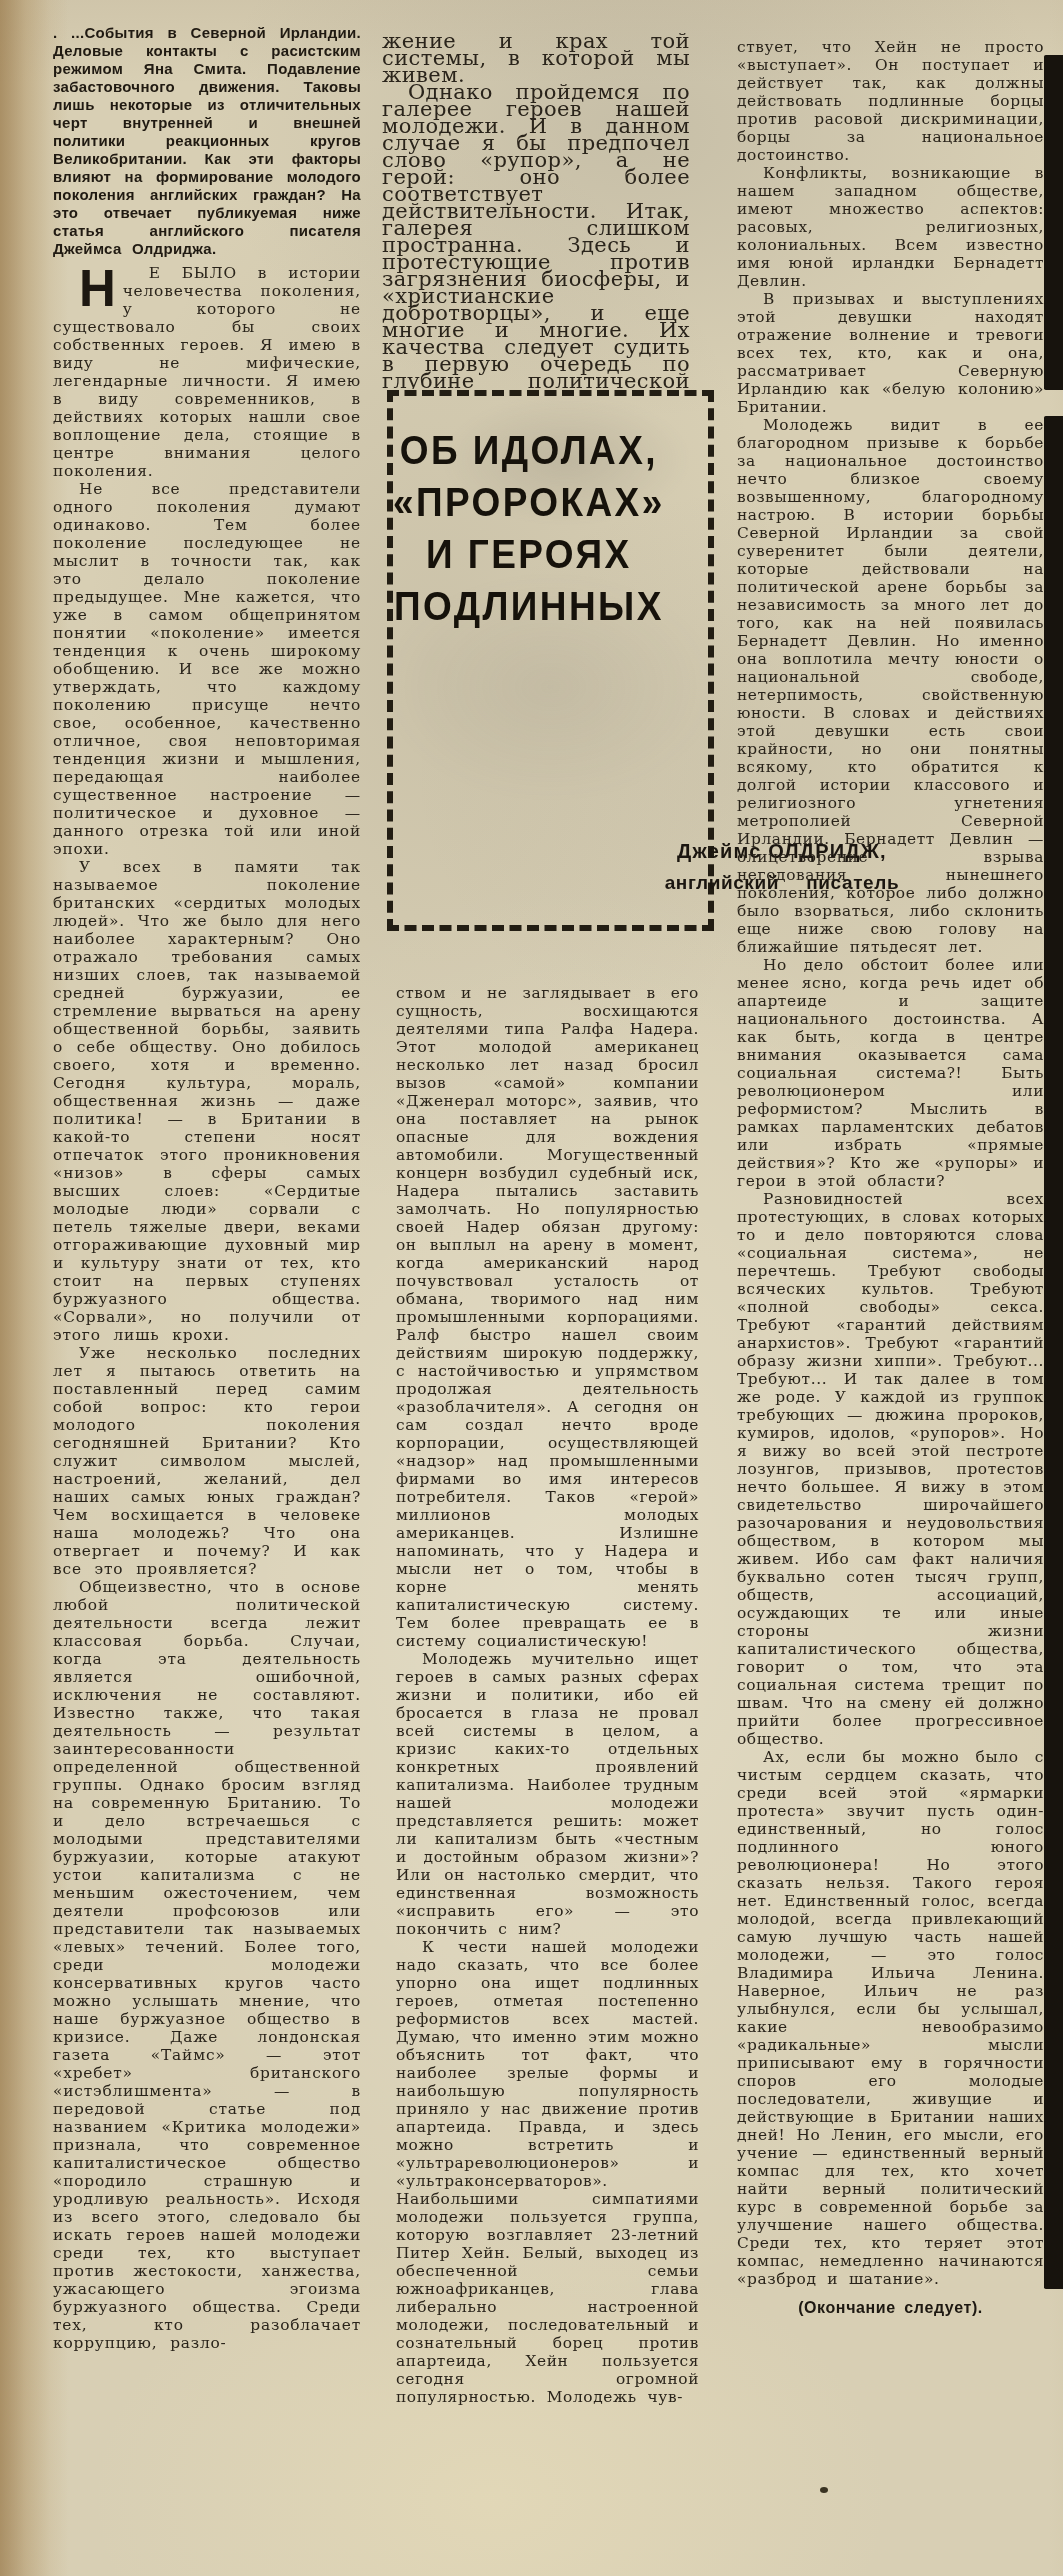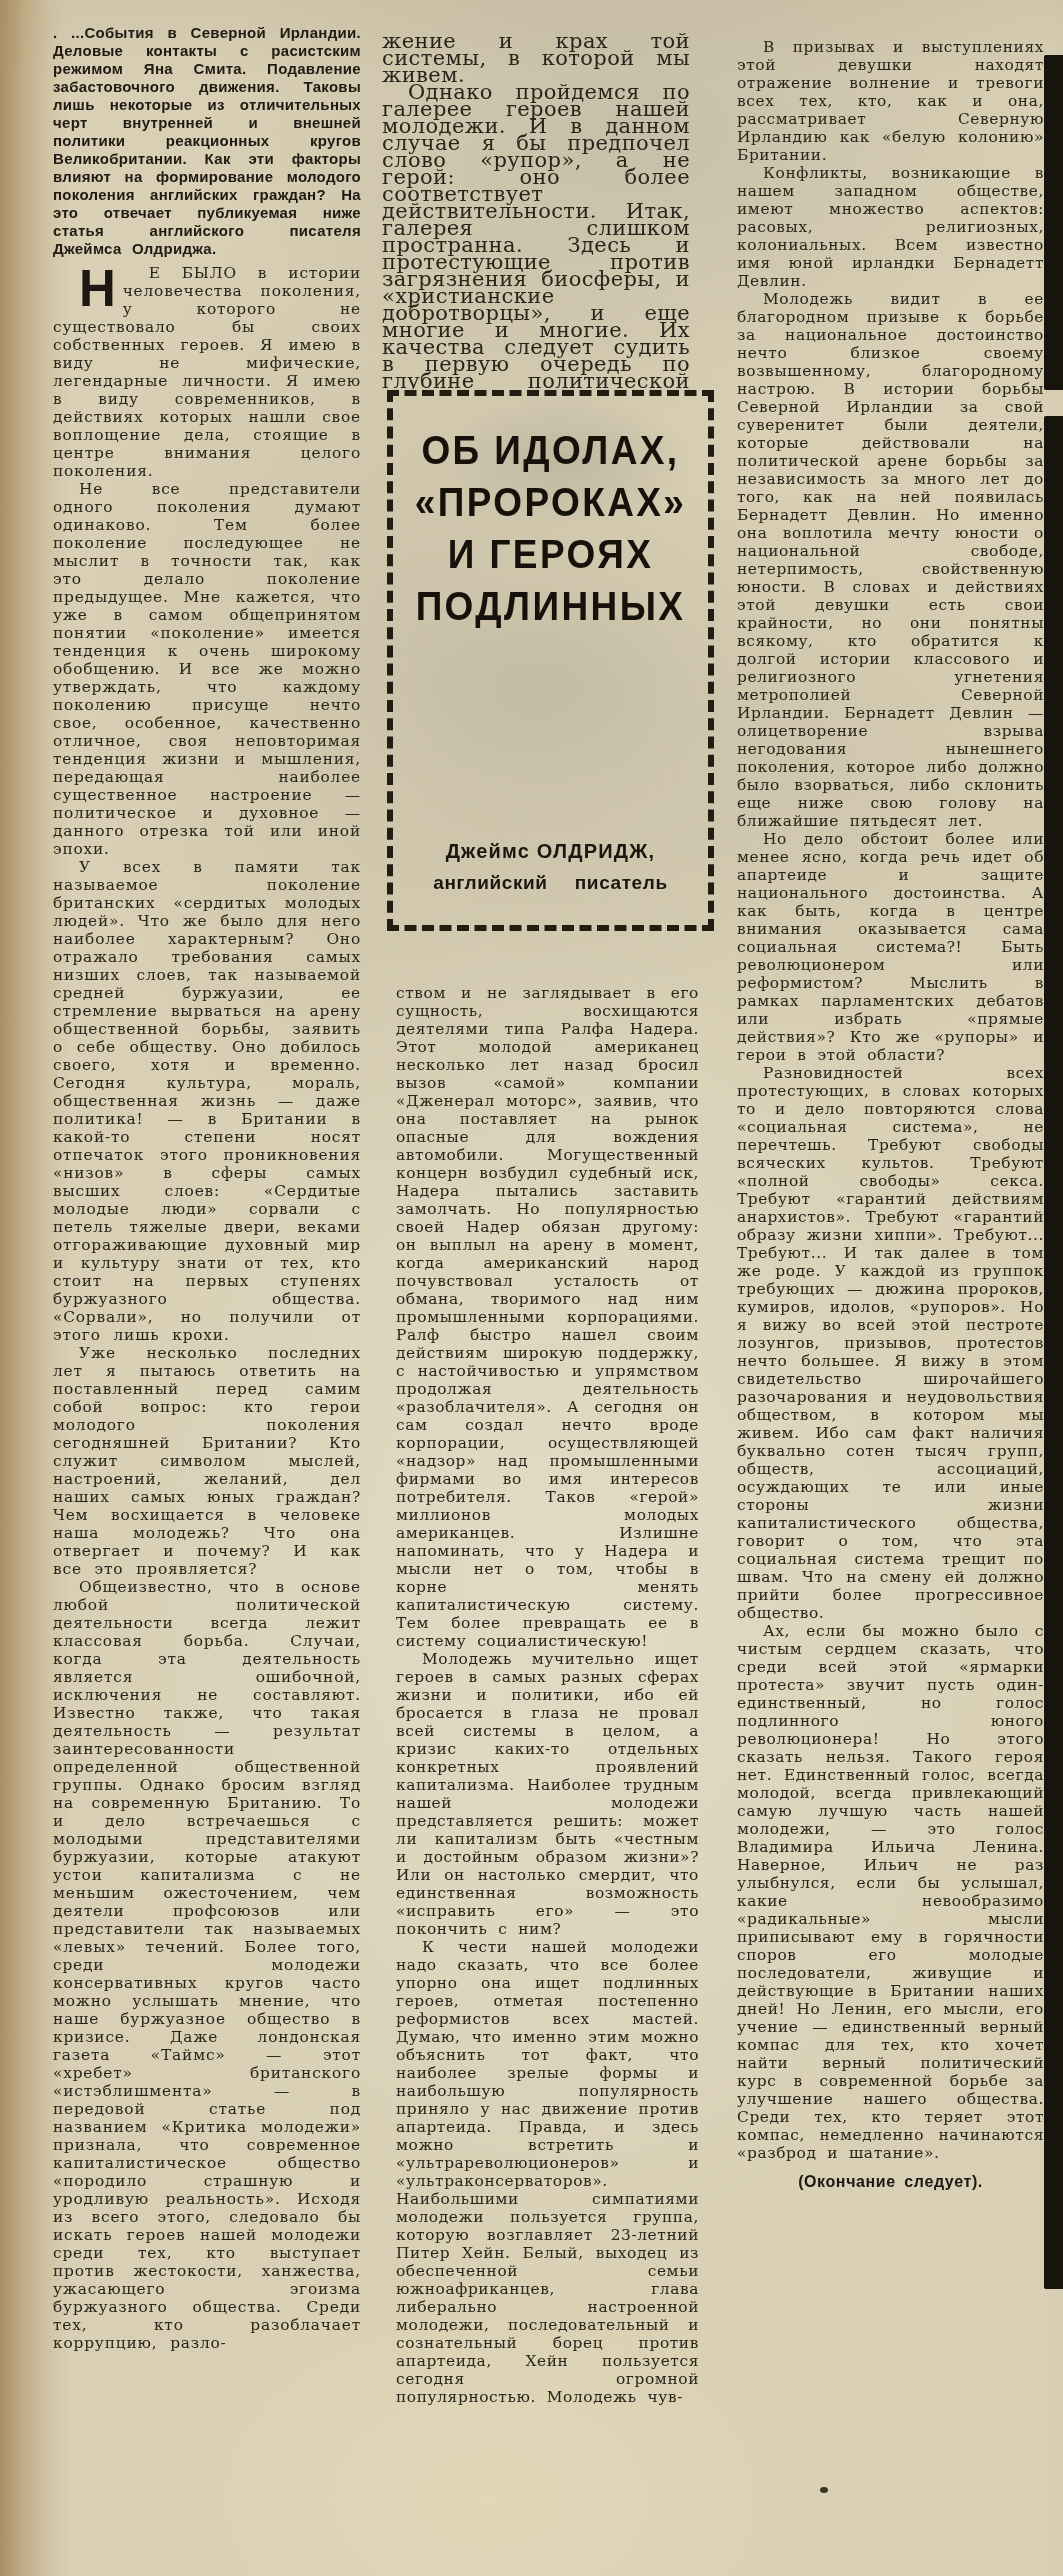--- a/index.html
+++ b/index.html
@@ -54,21 +54,21 @@
 
   
   .col2top{left:382px;top:33px;width:308px;height:356px;overflow:hidden;}
   .col2top p{font-size:21px;line-height:17px;letter-spacing:0.4px;word-spacing:4.7px;}
 
   
   .hbox{
     position:absolute;left:387px;top:390px;width:327px;height:541px;
     box-sizing:border-box;
     border:6px dashed #221d13;
-    display:flex;flex-direction:column;align-items:center;
+    display:flex;align-items:flex-start;
     background:
       radial-gradient(178px 95px at 55% 12%, rgba(105,100,92,.18), transparent 70%),
       radial-gradient(225px 154px at 50% 55%, rgba(120,114,104,.10), transparent 75%);
   }
   .htitle{margin-top:28.5px;text-align:center;}
   .hline{
     font-family:"Liberation Sans", sans-serif;font-weight:bold;
     font-size:37px;line-height:52px;letter-spacing:2.4px;
     color:#16120b;white-space:nowrap;
     transform:scaleY(1.08);
@@ -126,22 +126,23 @@
     </div>
   </div>
 
   <section class="col col2bottom">
     <p class="cont">ством и не заглядывает в его сущность, восхищаются деятелями типа Ралфа Надера. Этот молодой американец несколько лет назад бросил вызов «самой» компании «Дженерал моторс», заявив, что она поставляет на рынок опасные для вождения автомобили. Могущественный концерн возбудил судебный иск, Надера пытались заставить замолчать. Но популярностью своей Надер обязан другому: он выплыл на арену в момент, когда американский народ почувствовал усталость от обмана, творимого над ним промышленными корпорациями. Ралф быстро нашел своим действиям широкую поддержку, с настойчивостью и упрямством продолжая деятельность «разоблачителя». А сегодня он сам создал нечто вроде корпорации, осуществляющей «надзор» над промышленными фирмами во имя интересов потребителя. Таков «герой» миллионов молодых американцев. Излишне напоминать, что у Надера и мысли нет о том, чтобы в корне менять капиталистическую систему. Тем более превращать ее в систему социалистическую!</p>
     <p>Молодежь мучительно ищет героев в самых разных сферах жизни и политики, ибо ей бросается в глаза не провал всей системы в целом, а кризис каких-то отдельных конкретных проявлений капитализма. Наиболее трудным нашей молодежи представляется решить: может ли капитализм быть «честным и достойным образом жизни»? Или он настолько смердит, что единственная возможность «исправить его» — это покончить с ним?</p>
     <p>К чести нашей молодежи надо сказать, что все более упорно она ищет подлинных героев, отметая постепенно реформистов всех мастей. Думаю, что именно этим можно объяснить тот факт, что наиболее зрелые формы и наибольшую популярность приняло у нас движение против апартеида. Правда, и здесь можно встретить и «ультрареволюционеров» и «ультраконсерваторов». Наибольшими симпатиями молодежи пользуется группа, которую возглавляет 23-летний Питер Хейн. Белый, выходец из обеспеченной семьи южноафриканцев, глава либерально настроенной молодежи, последовательный и сознательный борец против апартеида, Хейн пользуется сегодня огромной популярностью. Молодежь чув-</p>
   </section>
 
   <section class="col col3">
+    <p class="cont">ствует, что Хейн не просто «выступает». Он поступает и действует так, как должны действовать подлинные борцы против расовой дискриминации, борцы за национальное достоинство.</p>
+    <p>Конфликты, возникающие в нашем западном обществе, имеют множество аспектов: расовых, религиозных, колониальных. Всем известно имя юной ирландки Бернадетт Девлин.</p>
     <p>В призывах и выступлениях этой девушки находят отражение волнение и тревоги всех тех, кто, как и она, рассматривает Северную Ирландию как «белую колонию» Британии.</p>
-    <p>Конфликты, возникающие в нашем западном обществе, имеют множество аспектов: расовых, религиозных, колониальных. Всем известно имя юной ирландки Бернадетт Девлин.</p>
     <p>Молодежь видит в ее благородном призыве к борьбе за национальное достоинство нечто близкое своему возвышенному, благородному настрою. В истории борьбы Северной Ирландии за свой суверенитет были деятели, которые действовали на политической арене борьбы за независимость за много лет до того, как на ней появилась Бернадетт Девлин. Но именно она воплотила мечту юности о национальной свободе, нетерпимость, свойственную юности. В словах и действиях этой девушки есть свои крайности, но они понятны всякому, кто обратится к долгой истории классового и религиозного угнетения метрополией Северной Ирландии. Бернадетт Девлин — олицетворение взрыва негодования нынешнего поколения, которое либо должно было взорваться, либо склонить еще ниже свою голову на ближайшие пятьдесят лет.</p>
     <p>Но дело обстоит более или менее ясно, когда речь идет об апартеиде и защите национального достоинства. А как быть, когда в центре внимания оказывается сама социальная система?! Быть революционером или реформистом? Мыслить в рамках парламентских дебатов или избрать «прямые действия»? Кто же «рупоры» и герои в этой области?</p>
     <p>Разновидностей всех протестующих, в словах которых то и дело повторяются слова «социальная система», не перечтешь. Требуют свободы всяческих культов. Требуют «полной свободы» секса. Требуют «гарантий действиям анархистов». Требуют «гарантий образу жизни хиппи». Требуют... Требуют... И так далее в том же роде. У каждой из группок требующих — дюжина пророков, кумиров, идолов, «рупоров». Но я вижу во всей этой пестроте лозунгов, призывов, протестов нечто большее. Я вижу в этом свидетельство широчайшего разочарования и неудовольствия обществом, в котором мы живем. Ибо сам факт наличия буквально сотен тысяч групп, обществ, ассоциаций, осуждающих те или иные стороны жизни капиталистического общества, говорит о том, что эта социальная система трещит по швам. Что на смену ей должно прийти более прогрессивное общество.</p>
     <p>Ах, если бы можно было с чистым сердцем сказать, что среди всей этой «ярмарки протеста» звучит пусть один-единственный, но голос подлинного юного революционера! Но этого сказать нельзя. Такого героя нет. Единственный голос, всегда молодой, всегда привлекающий самую лучшую часть нашей молодежи, — это голос Владимира Ильича Ленина. Наверное, Ильич не раз улыбнулся, если бы услышал, какие невообразимо «радикальные» мысли приписывают ему в горячности споров его молодые последователи, живущие и действующие в Британии наших дней! Но Ленин, его мысли, его учение — единственный верный компас для тех, кто хочет найти верный политический курс в современной борьбе за улучшение нашего общества. Среди тех, кто теряет этот компас, немедленно начинаются «разброд и шатание».</p>
     <p class="ending">(Окончание следует).</p>
   </section>
 
 </div>
 
 

